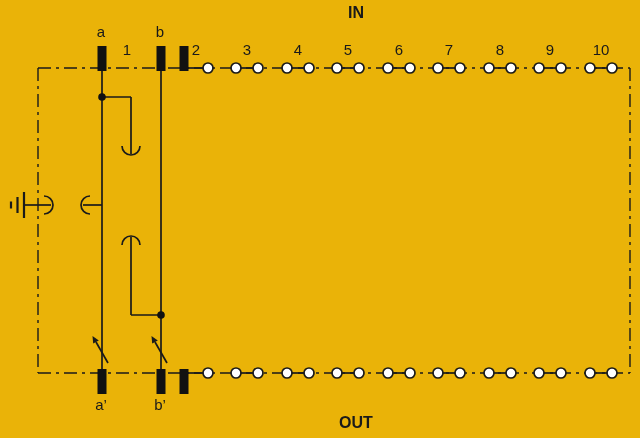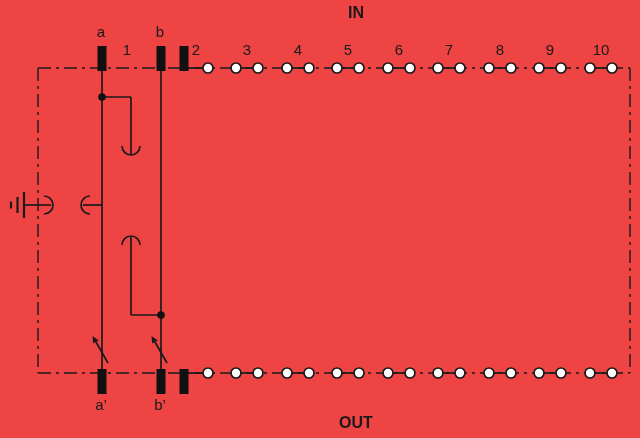--- a/index.html
+++ b/index.html
@@ -1,17 +1,17 @@
 <!DOCTYPE html>
 <html><head>
 <meta charset="utf-8">
 <style>
   html,body{margin:0;padding:0;background:#ffffff;}
   body{width:640px;height:438px;overflow:hidden;}
-  .stage{position:relative;width:640px;height:438px;background:#ef4444;}
+  .stage{position:relative;width:640px;height:438px;background:#eab308;}
   svg text{
     font-family:"Liberation Sans","DejaVu Sans",sans-serif;
     fill:#1a1a1a;
   }
   .t-big{font-size:16px;font-weight:700;}
   .t-lbl{font-size:15px;font-weight:400;}
   .t-num{font-size:15px;font-weight:400;}
   .wire{stroke:#1a1a1a;stroke-width:1.7;fill:none;stroke-linecap:butt;}
   .phantom{stroke:#1a1a1a;stroke-width:1.4;fill:none;stroke-dasharray:13 5 3 5;}
   .term-circle{stroke:#1a1a1a;stroke-width:1.7;fill:#ffffff;}

